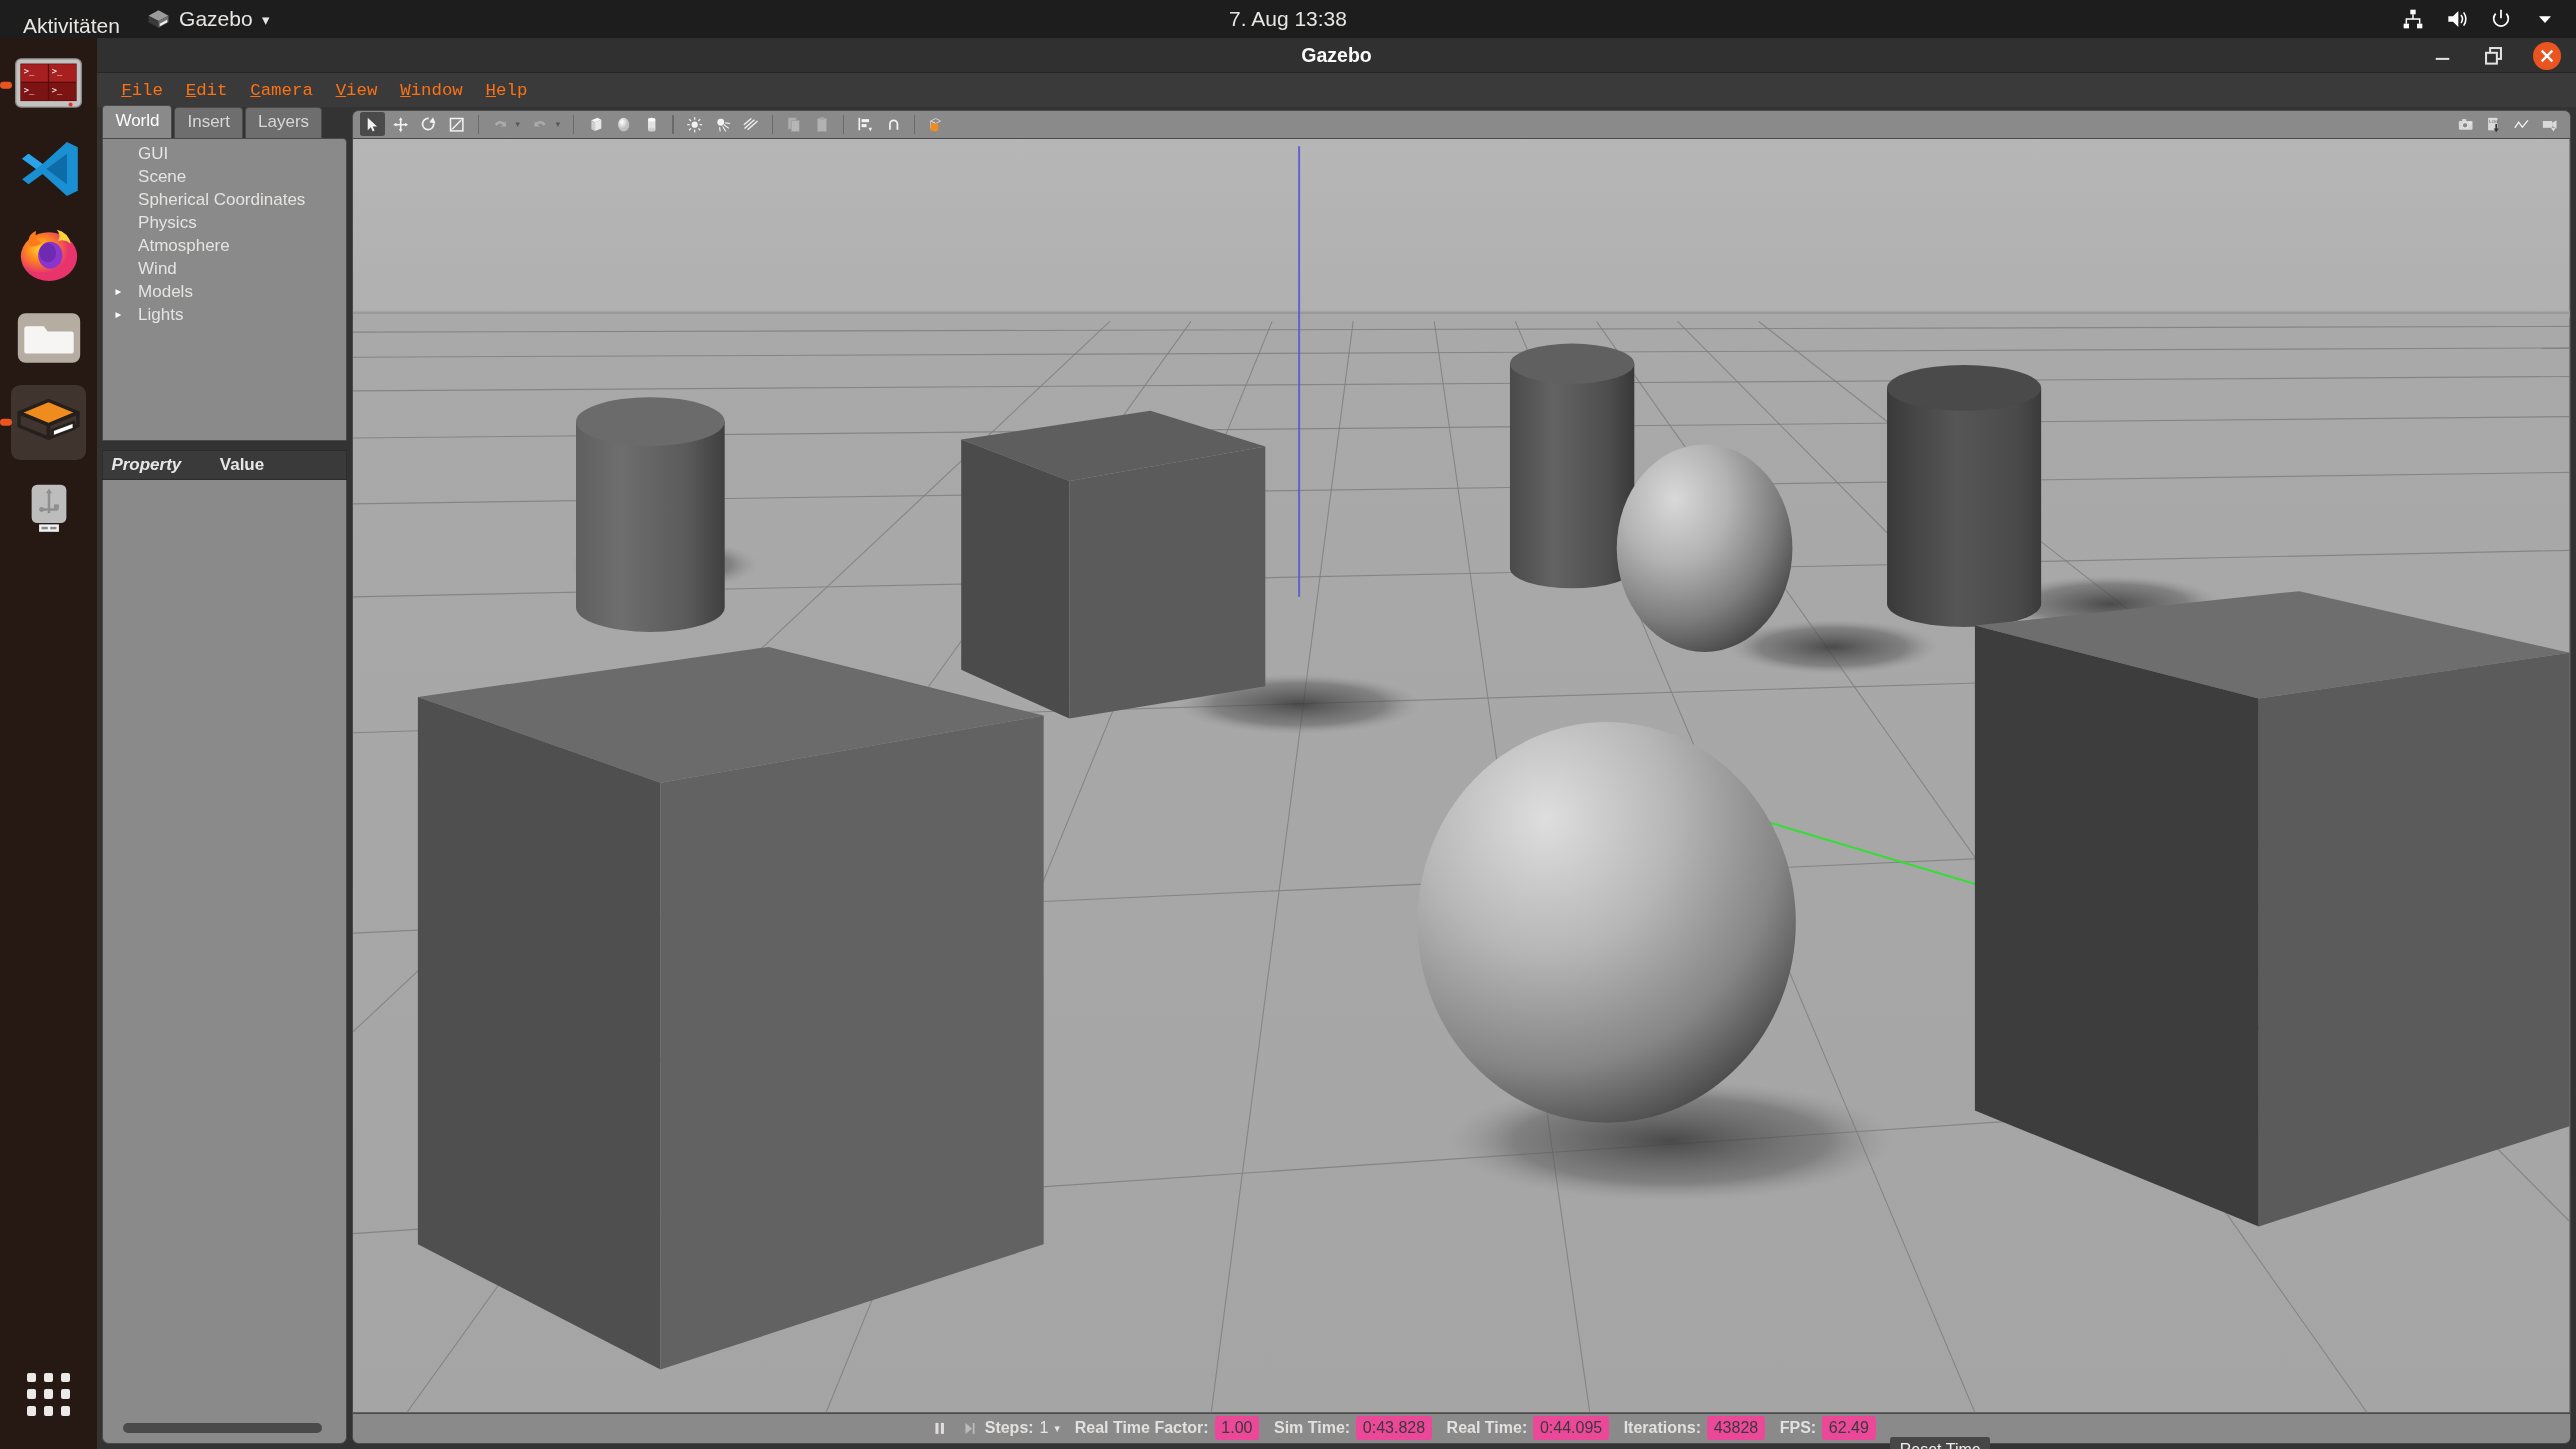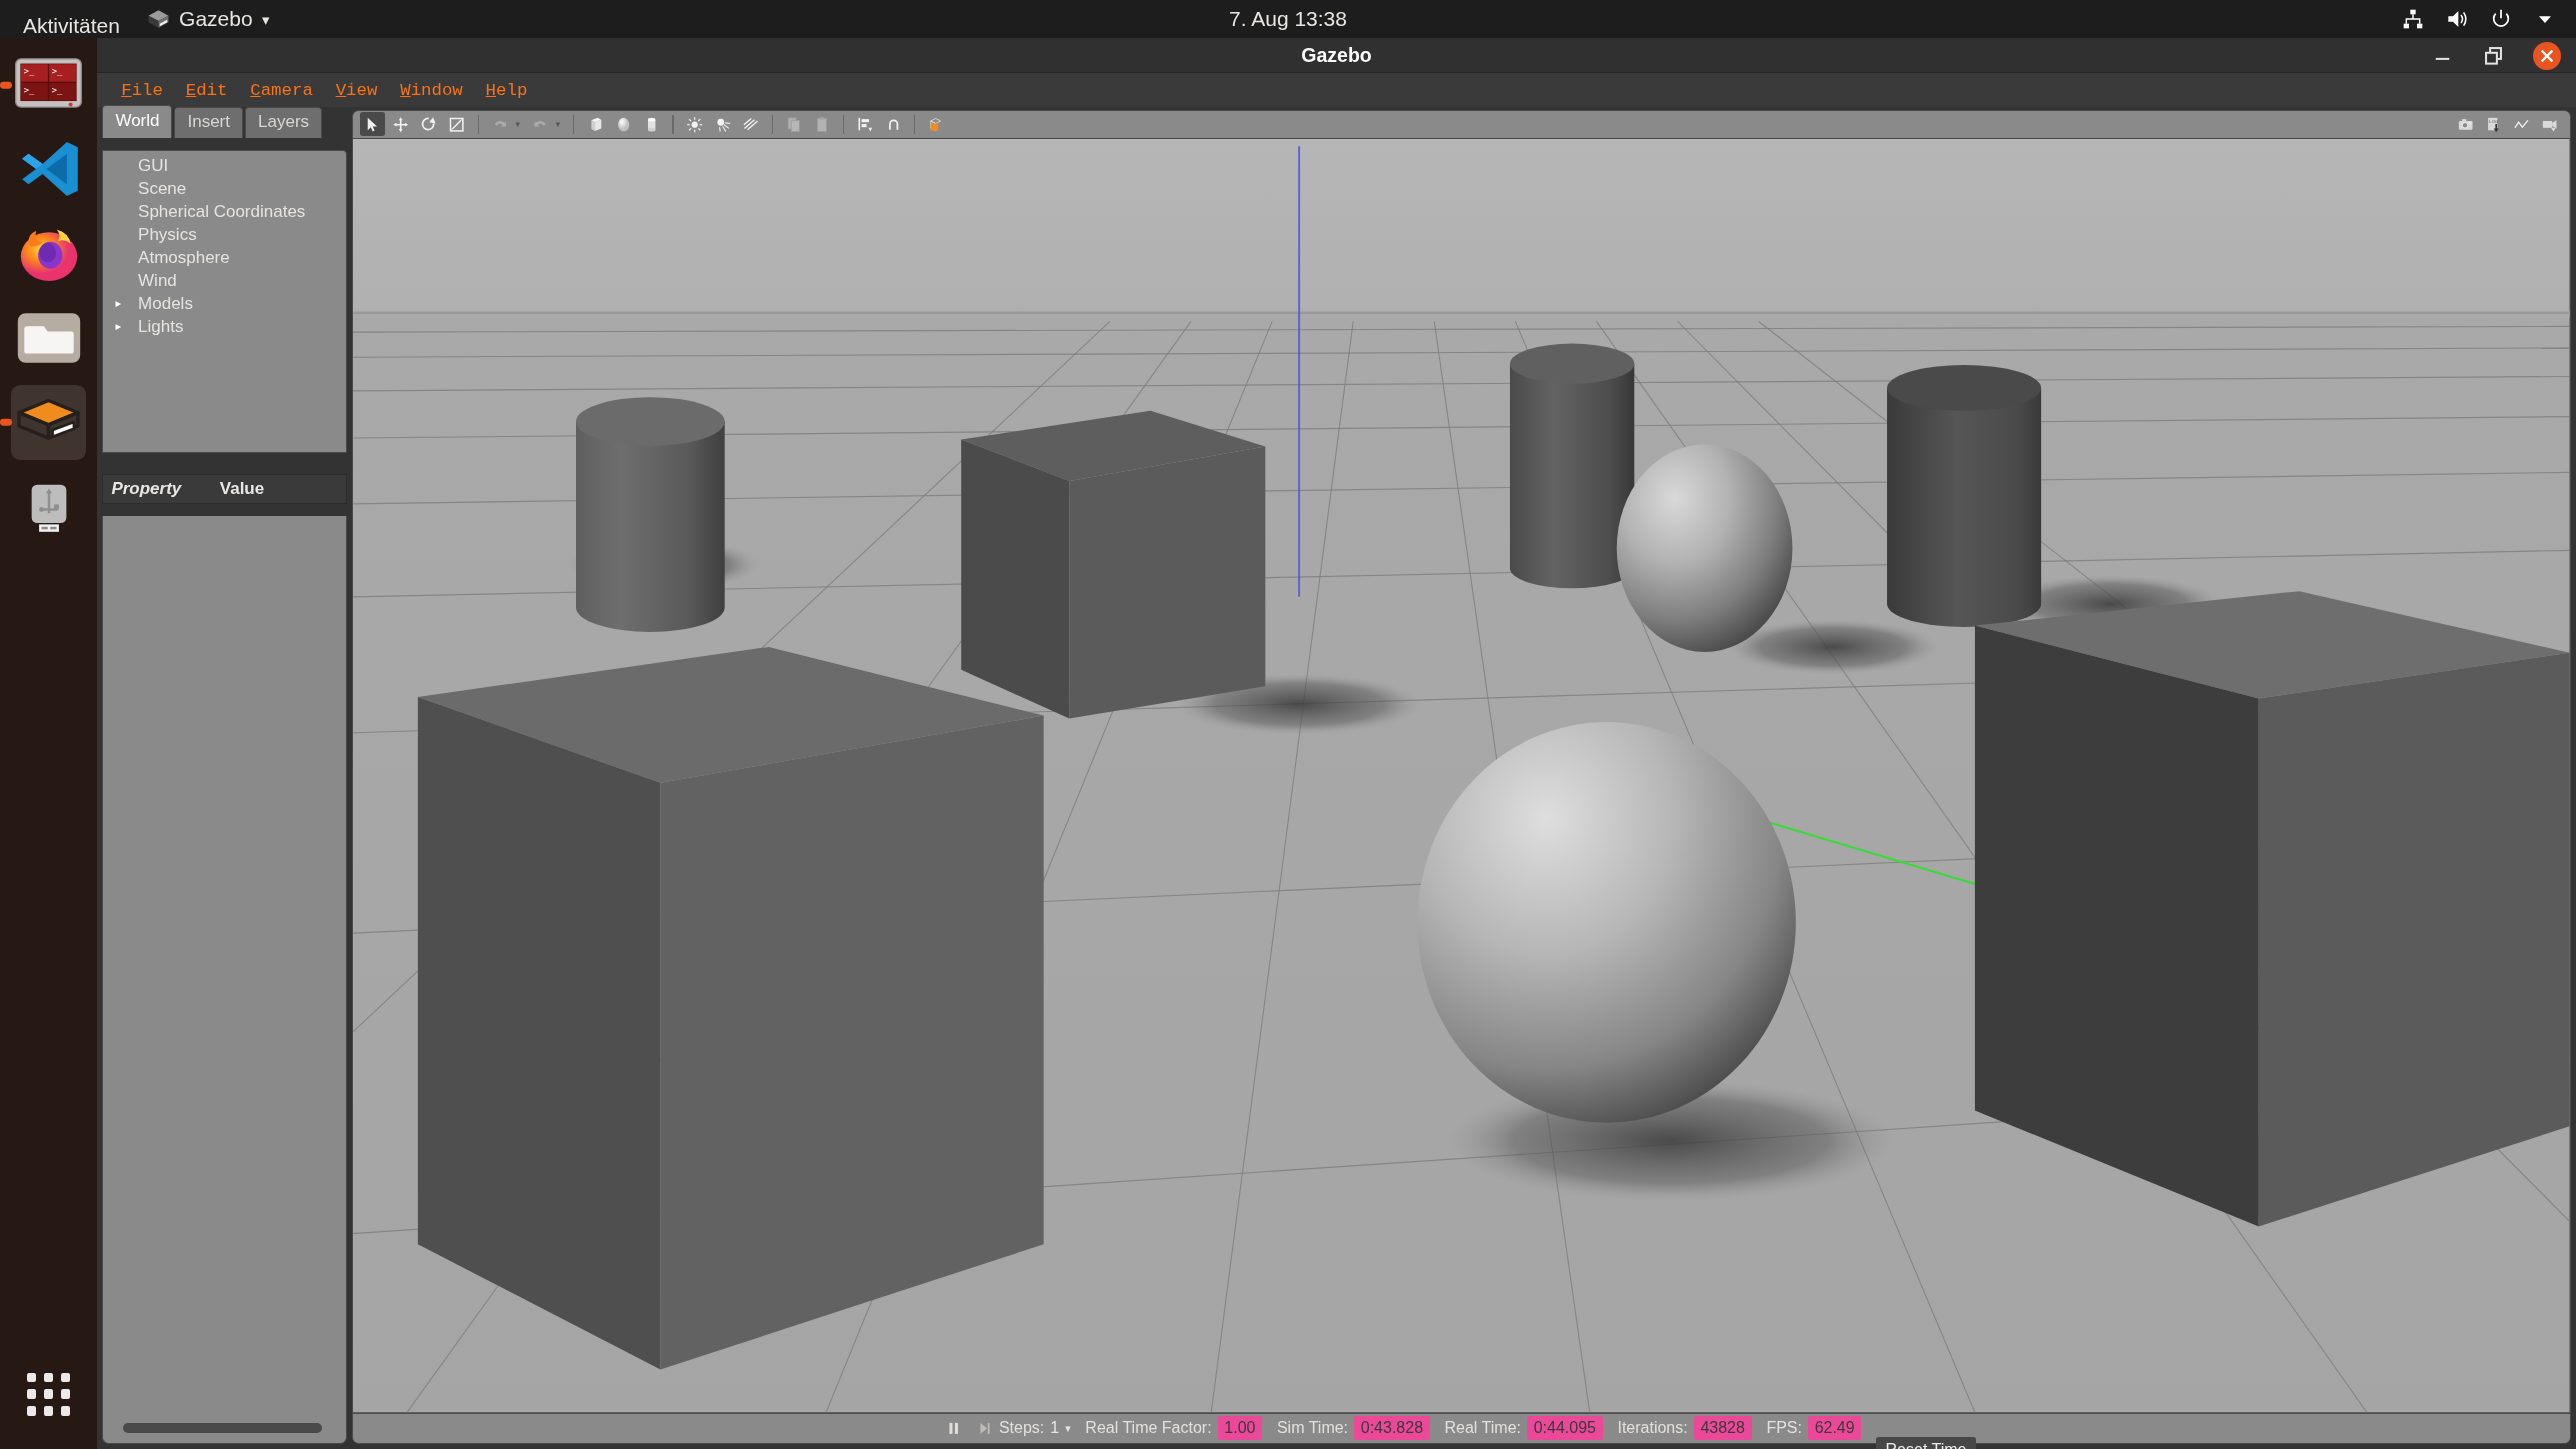--- a/index.html
+++ b/index.html
@@ -116,21 +116,20 @@
     flex: 1; display: flex; background: #333333;
     padding: 2.7px 0 0 0;
     min-height: 0;
   }
 
   
   #left-panel {
     width: 255px; flex: none;
     display: flex; flex-direction: column;
     padding: 0 5.4px 5.4px 5.4px;
-    gap: 12px;
   }
   #tabs { display: flex; align-items: flex-end; height: 28px; flex: none; }
   .tab {
     font-size: 17px; color: #d9d7d5;
     padding: 4.7px 12px 5.4px 12px;
     background: #6e6e6e;
     border: 0.7px solid #4a4a4a; border-bottom: none;
     border-radius: 4px 4px 0 0; cursor: pointer;
     margin-right: 2px;
   }
@@ -203,21 +202,21 @@
   }
   #viewport svg { display: block; width: 100%; height: 100%; }
 
   #statusbar {
     height: 31px; flex: none; background: #8a8a8a;
     border: 0.7px solid #4a4a4a; border-radius: 0 0 6.7px 6.7px;
     display: flex; align-items: center; justify-content: center;
     gap: 0px; font-size: 16px; color: #e8e6e4;
   }
   .sb-group { display: flex; align-items: center; gap: 6px; margin-right: 14.8px; }
-  .sb-label { color: #e3e1df; }
+  .sb-label { color: #e3e1df; font-weight: bold; }
   .sb-field {
     background: #ec4899; border-radius: 2.7px;
     padding: 2.7px 6.7px; color: #3a3a3a; min-width: 40px;
     text-align: center;
   }
   .sb-btn {
     background: #474747; color: #f0eeec;
     border-radius: 2.7px; padding: 4px 9.4px;
     cursor: pointer; font-size: 16px; margin-top: 44px;
   }

